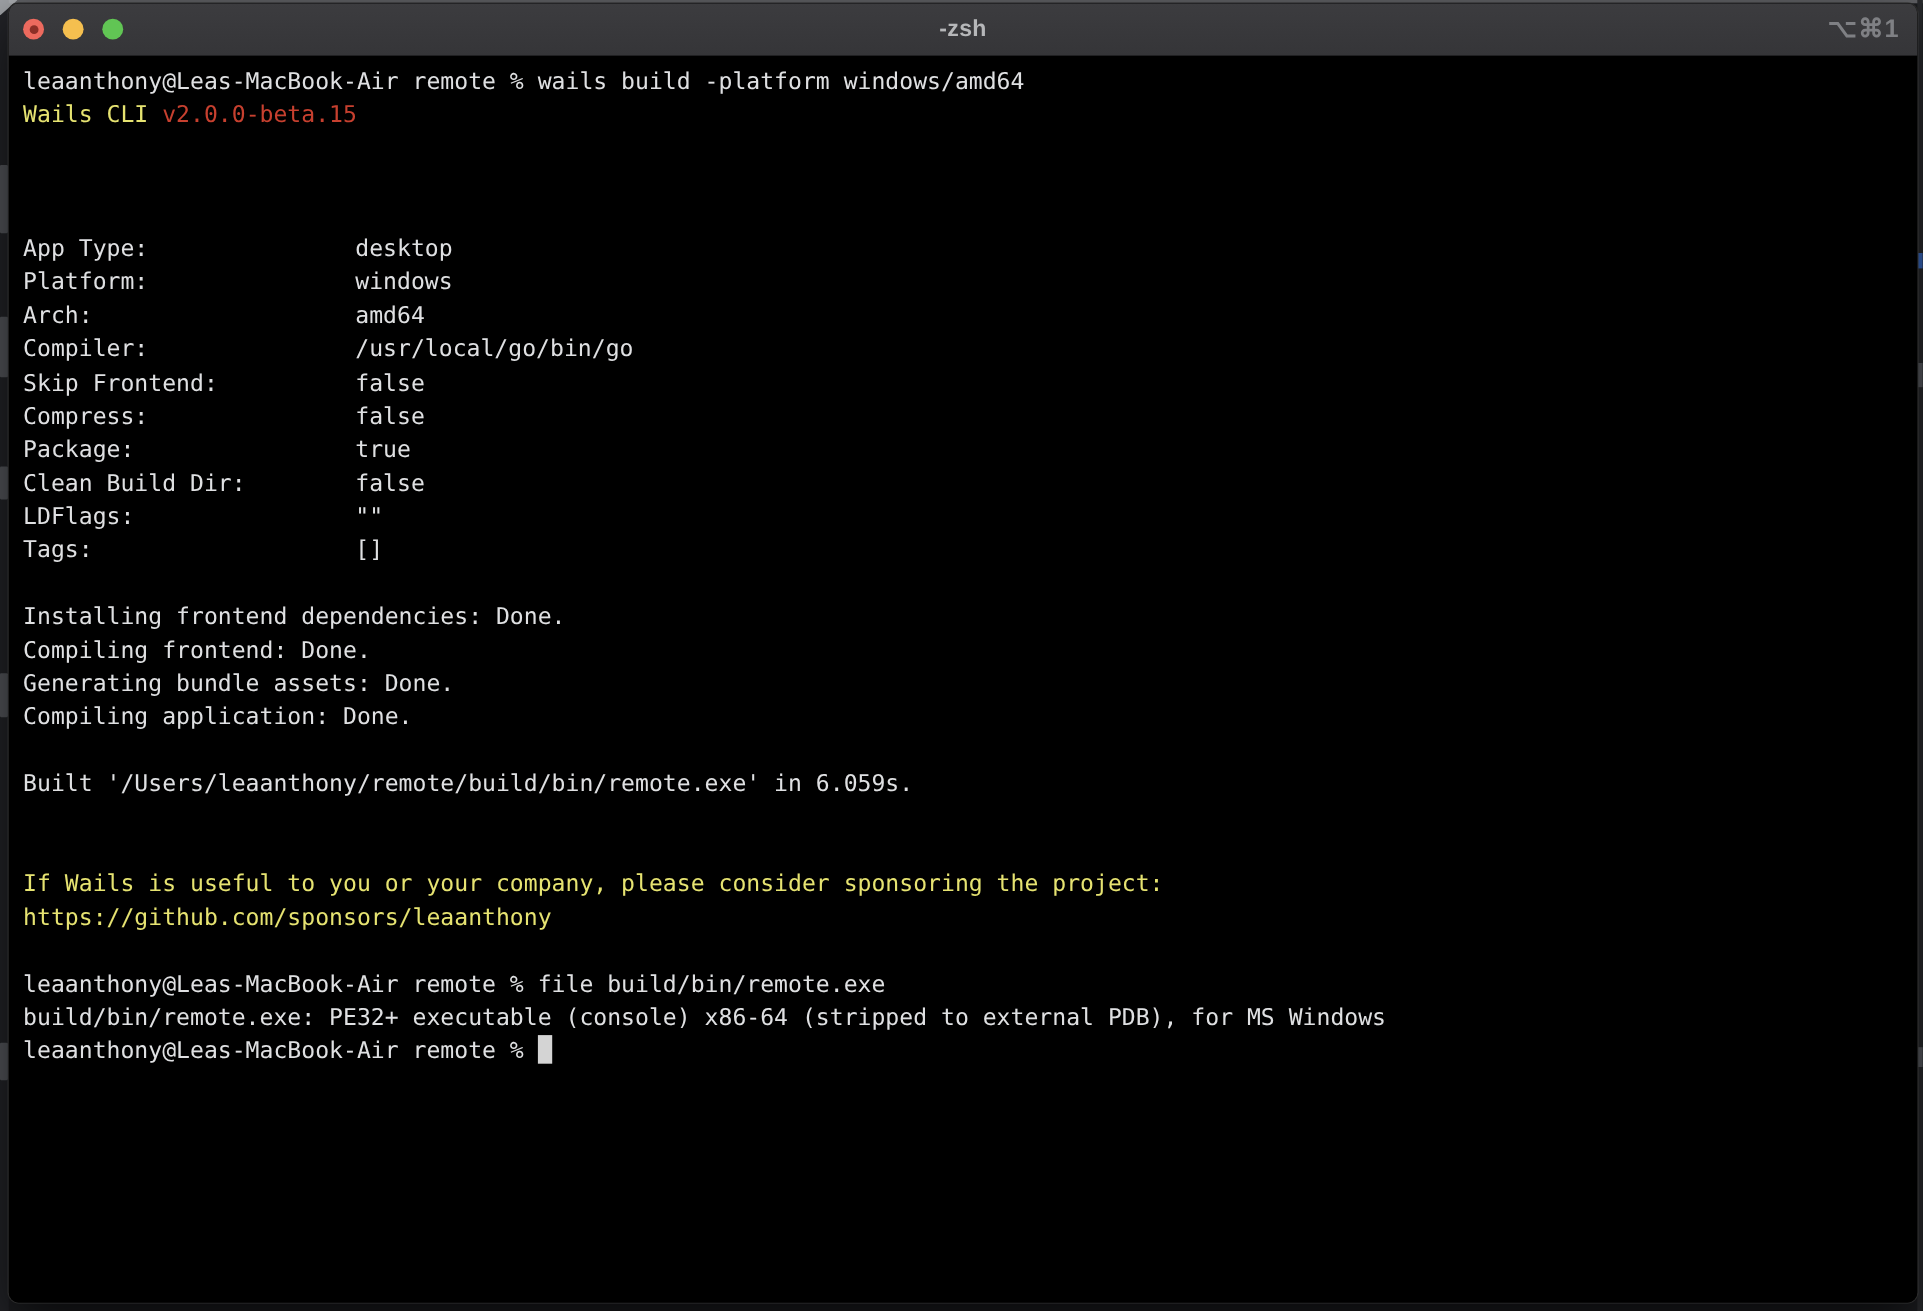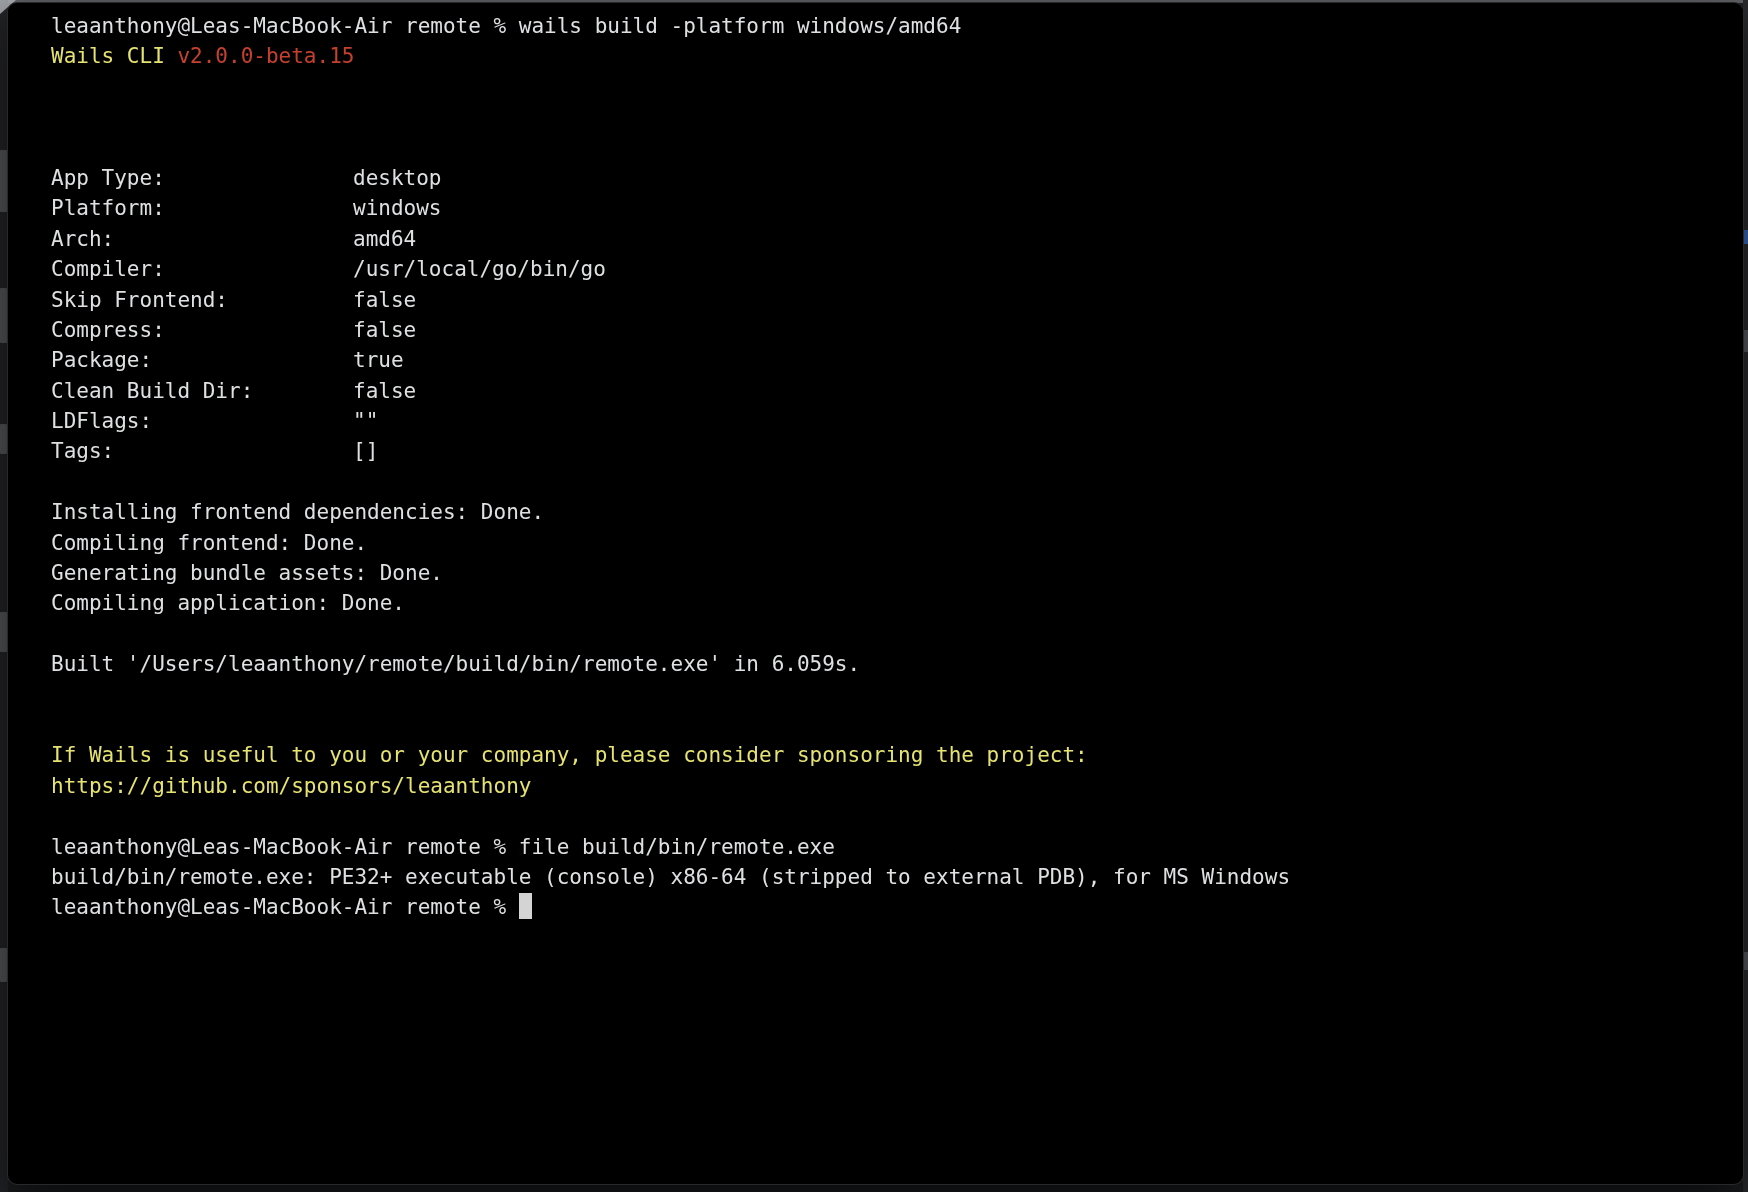--- a/index.html
+++ b/index.html
@@ -28,21 +28,21 @@
   .light.yellow{background:#f5bf4f;}
   .light.green{background:#61c554;}
   .tb-title{flex:1;text-align:center;font-size:21px;font-weight:bold;color:#b6b7b9;letter-spacing:.3px;}
   .tb-shortcut{position:absolute;right:16px;top:0;height:47px;display:flex;align-items:center;
                font-size:23px;font-weight:bold;color:#7f8084;letter-spacing:1px;}
 
   
   .screen{position:relative;height:1133px;background:#000;padding:8px 0 0 13px;
           font-family:"DejaVu Sans Mono","Liberation Mono",monospace;
           font-size:21px;line-height:30.4px;white-space:pre;}
-  .line{height:30.4px;margin-left:30px;}
+  .line{height:30.4px;}
   .kv-label{display:inline-block;width:302px;}
   .cursor{display:inline-block;width:13px;height:26px;vertical-align:-5px;background:#d4d4d4;}
 </style>
 </head>
 <body>
 
 <div class="page">
 
   <div class="bg-top-strip"></div>
 
@@ -57,17 +57,28 @@
   <div class="bg-right-sliver">
     <span class="mark blue" style="top:230px;height:14px"></span>
     <span class="mark" style="top:330px;height:22px"></span>
     <span class="mark" style="top:952px;height:18px"></span>
   </div>
 
   <div class="bg-corner-mark"></div>
 
   <div class="window">
 
+    <div class="titlebar">
+      <div class="traffic">
+        <span class="light red">
+            <span class="dot"></span>
+          </span>
+        <span class="light yellow"></span>
+        <span class="light green"></span>
+      </div>
+      <div class="tb-title">-zsh</div>
+      <div class="tb-shortcut">⌥⌘1</div>
+    </div>
 
     <div class="screen" id="screen"><div class="line"><span style="color: rgb(223, 224, 226);">leaanthony@Leas-MacBook-Air remote % wails build -platform windows/amd64</span></div><div class="line"><span style="color: rgb(230, 227, 113);">Wails CLI </span><span style="color: rgb(199, 64, 47);">v2.0.0-beta.15</span></div><div class="line">&nbsp;</div><div class="line">&nbsp;</div><div class="line">&nbsp;</div><div class="line"><span class="kv-label" style="color: rgb(223, 224, 226);">App Type:</span><span style="color: rgb(223, 224, 226);">desktop</span></div><div class="line"><span class="kv-label" style="color: rgb(223, 224, 226);">Platform:</span><span style="color: rgb(223, 224, 226);">windows</span></div><div class="line"><span class="kv-label" style="color: rgb(223, 224, 226);">Arch:</span><span style="color: rgb(223, 224, 226);">amd64</span></div><div class="line"><span class="kv-label" style="color: rgb(223, 224, 226);">Compiler:</span><span style="color: rgb(223, 224, 226);">/usr/local/go/bin/go</span></div><div class="line"><span class="kv-label" style="color: rgb(223, 224, 226);">Skip Frontend:</span><span style="color: rgb(223, 224, 226);">false</span></div><div class="line"><span class="kv-label" style="color: rgb(223, 224, 226);">Compress:</span><span style="color: rgb(223, 224, 226);">false</span></div><div class="line"><span class="kv-label" style="color: rgb(223, 224, 226);">Package:</span><span style="color: rgb(223, 224, 226);">true</span></div><div class="line"><span class="kv-label" style="color: rgb(223, 224, 226);">Clean Build Dir:</span><span style="color: rgb(223, 224, 226);">false</span></div><div class="line"><span class="kv-label" style="color: rgb(223, 224, 226);">LDFlags:</span><span style="color: rgb(223, 224, 226);">""</span></div><div class="line"><span class="kv-label" style="color: rgb(223, 224, 226);">Tags:</span><span style="color: rgb(223, 224, 226);">[]</span></div><div class="line">&nbsp;</div><div class="line"><span style="color: rgb(223, 224, 226);">Installing frontend dependencies: Done.</span></div><div class="line"><span style="color: rgb(223, 224, 226);">Compiling frontend: Done.</span></div><div class="line"><span style="color: rgb(223, 224, 226);">Generating bundle assets: Done.</span></div><div class="line"><span style="color: rgb(223, 224, 226);">Compiling application: Done.</span></div><div class="line">&nbsp;</div><div class="line"><span style="color: rgb(223, 224, 226);">Built '/Users/leaanthony/remote/build/bin/remote.exe' in 6.059s.</span></div><div class="line">&nbsp;</div><div class="line">&nbsp;</div><div class="line"><span style="color: rgb(230, 227, 113);">If Wails is useful to you or your company, please consider sponsoring the project:</span></div><div class="line"><span style="color: rgb(230, 227, 113);">https://github.com/sponsors/leaanthony</span></div><div class="line">&nbsp;</div><div class="line"><span style="color: rgb(223, 224, 226);">leaanthony@Leas-MacBook-Air remote % file build/bin/remote.exe</span></div><div class="line"><span style="color: rgb(223, 224, 226);">build/bin/remote.exe: PE32+ executable (console) x86-64 (stripped to external PDB), for MS Windows</span></div><div class="line"><span style="color: rgb(223, 224, 226);">leaanthony@Leas-MacBook-Air remote % </span><span class="cursor"></span></div></div>
 
   </div>
 </div>
 
 </body></html>

